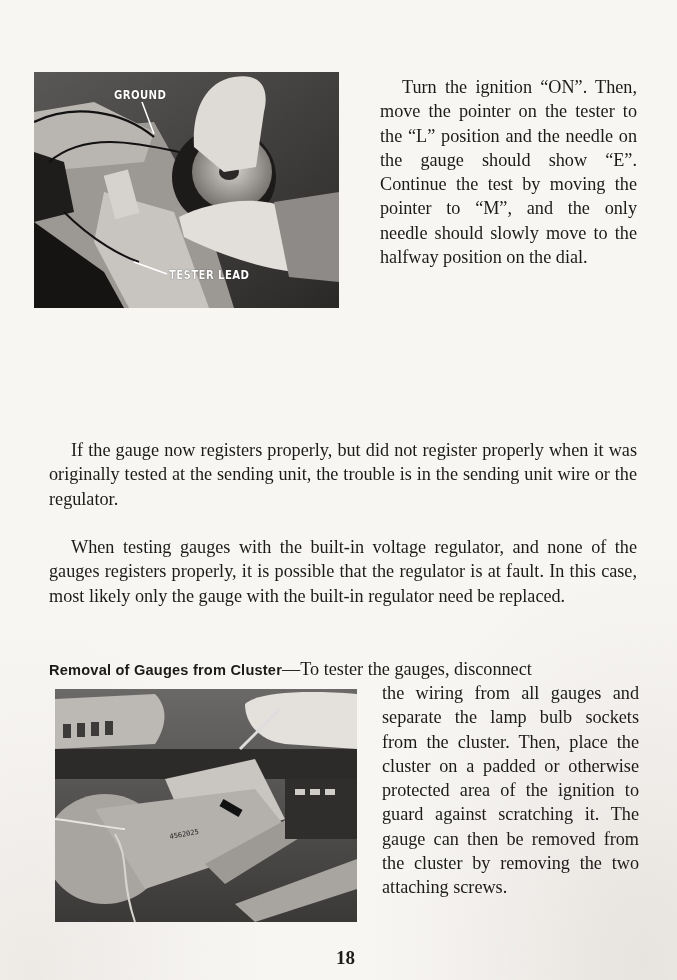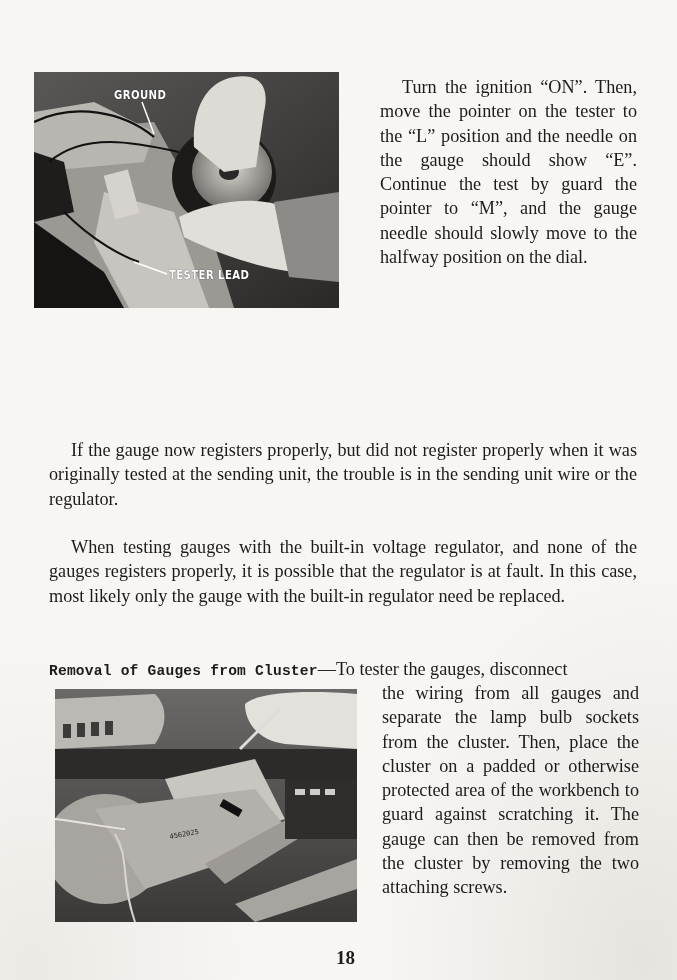--- a/index.html
+++ b/index.html
@@ -93,21 +93,21 @@
     #removal-line {
       position: absolute;
       left: 49px;
       top: 657px;
       width: 590px;
       font-size: 18.2px;
       line-height: 24.3px;
       white-space: nowrap;
     }
     .section-heading {
-      font-family: Liberation Mono, monospace;
+      font-family: Liberation Sans, sans-serif;
       font-weight: bold;
       font-size: 14.6px;
       letter-spacing: 0.2px;
     }
     #para-removal-cont {
       left: 382px;
       top: 681px;
       width: 257px;
     }
     #page-number {
@@ -159,21 +159,21 @@
       <path d="M15,90 C50,60 100,70 145,80" stroke="#111" stroke-width="2.2" fill="none"></path>
       <path d="M30,140 C60,170 90,185 105,190" stroke="#111" stroke-width="2" fill="none"></path>
 
       <line x1="108" y1="30" x2="120" y2="62" stroke="#fff" stroke-width="1.6"></line>
       <line x1="133" y1="202" x2="100" y2="190" stroke="#fff" stroke-width="1.6"></line>
     </svg>
     <div class="callout" id="callout-ground">GROUND</div>
     <div class="callout" id="callout-tester">TESTER LEAD</div>
   </div>
 
-  <p class="para" id="para-ignition">Turn the ignition “ON”. Then, move the pointer on the tester to the “L” position and the needle on the gauge should show “E”. Continue the test by guard the pointer to “M”, and the gauge needle should slowly move to the halfway position on the dial.</p>
+  <p class="para" id="para-ignition">Turn the ignition “ON”. Then, move the pointer on the tester to the “L” position and the needle on the gauge should show “E”. Continue the test by moving the pointer to “M”, and the only needle should slowly move to the halfway position on the dial.</p>
 
 
   <p class="para" id="para-voltage">When testing gauges with the built-in voltage regulator, and none of the gauges registers properly, it is possible that the regulator is at fault. In this case, most likely only the gauge with the built-in regu­lator need be replaced.</p>
 
   <p class="para" id="para-registers">If the gauge now registers properly, but did not register properly when it was originally tested at the sending unit, the trouble is in the sending unit wire or the regulator.</p>
 
   <div id="removal-line">
     <span class="section-heading">Removal of Gauges from Cluster</span><span>—</span><span>To tester the gauges, disconnect</span>
   </div>
 
@@ -214,16 +214,16 @@
 
       <path d="M190,15 C200,5 240,0 302,5 L302,60 L230,55 C205,52 190,35 190,15 Z" fill="#e4e0dc"></path>
       <line x1="185" y1="60" x2="225" y2="20" stroke="#ddd" stroke-width="3"></line>
 
       <path d="M0,130 C40,135 60,140 70,140" stroke="#e8e4e0" stroke-width="2" fill="none"></path>
       <path d="M60,145 C75,170 65,190 80,233" stroke="#d8d4d0" stroke-width="2" fill="none"></path>
       <rect x="165" y="115" width="22" height="8" fill="#111" transform="rotate(30 176 119)"></rect>
     </svg>
   </div>
 
-  <p class="para" id="para-removal-cont">the wiring from all gauges and separate the lamp bulb sockets from the cluster. Then, place the cluster on a padded or otherwise protected area of the workbench to guard against scratching it. The gauge can then be removed from the cluster by removing the two attaching screws.</p>
+  <p class="para" id="para-removal-cont">the wiring from all gauges and separate the lamp bulb sockets from the cluster. Then, place the cluster on a padded or otherwise protected area of the ignition to guard against scratching it. The gauge can then be removed from the cluster by removing the two attaching screws.</p>
 
   <div id="page-number">18</div>
 </div>
 
 </body></html>

